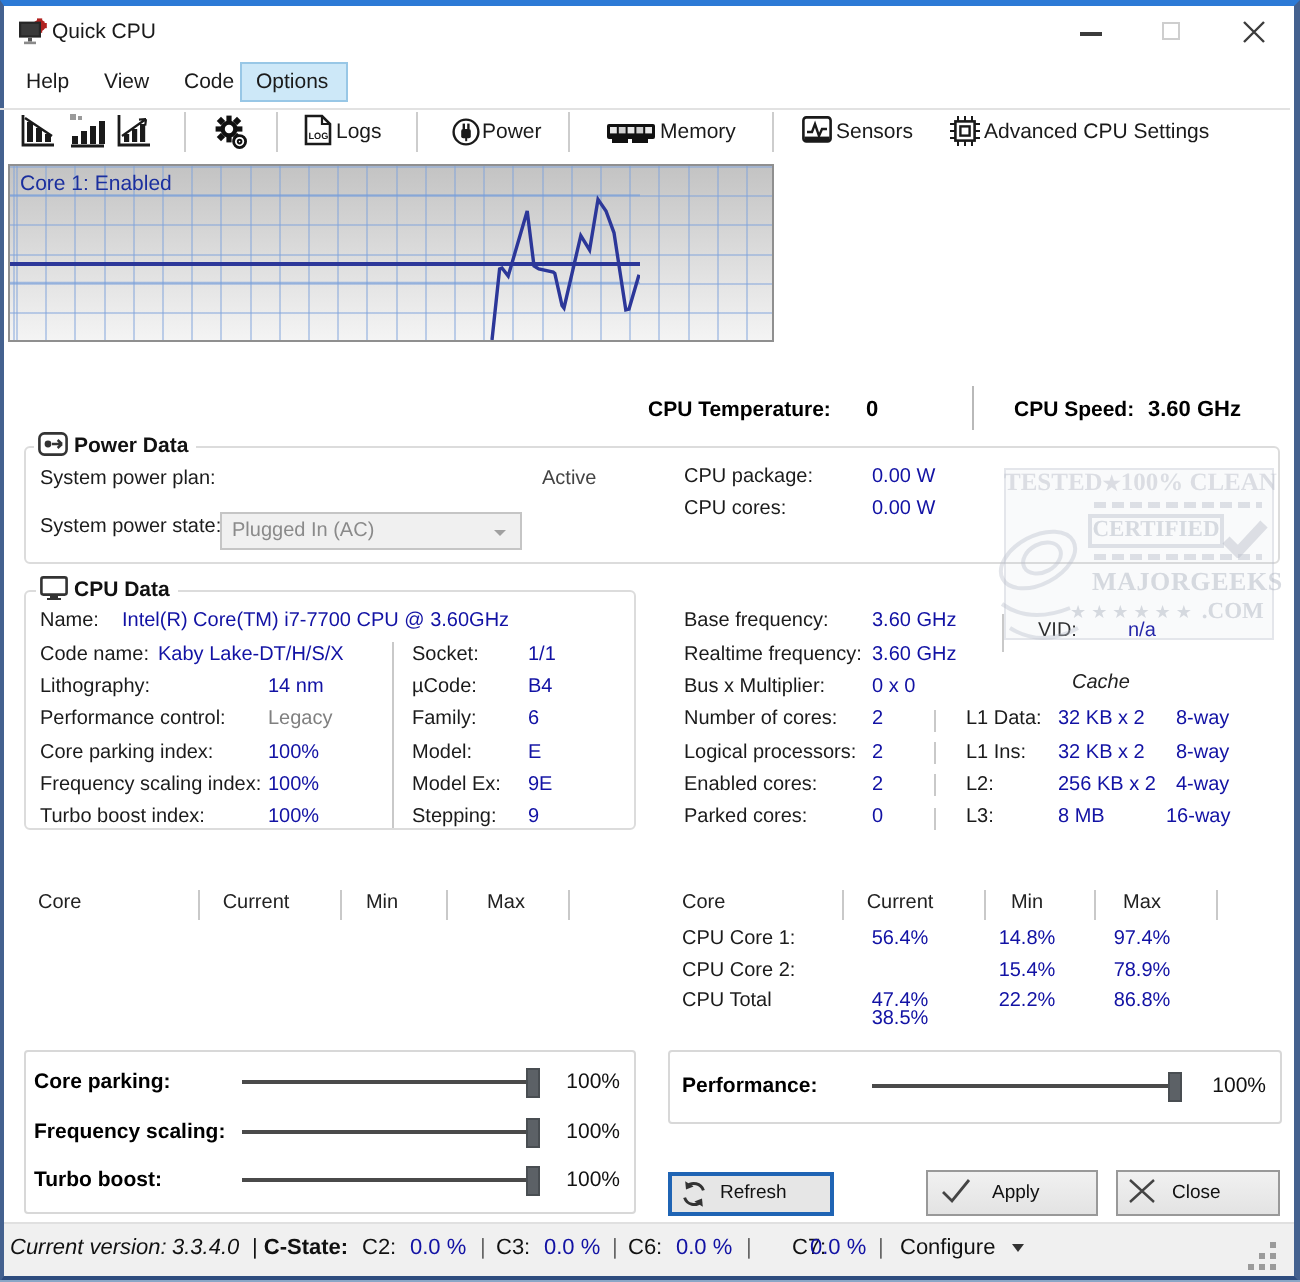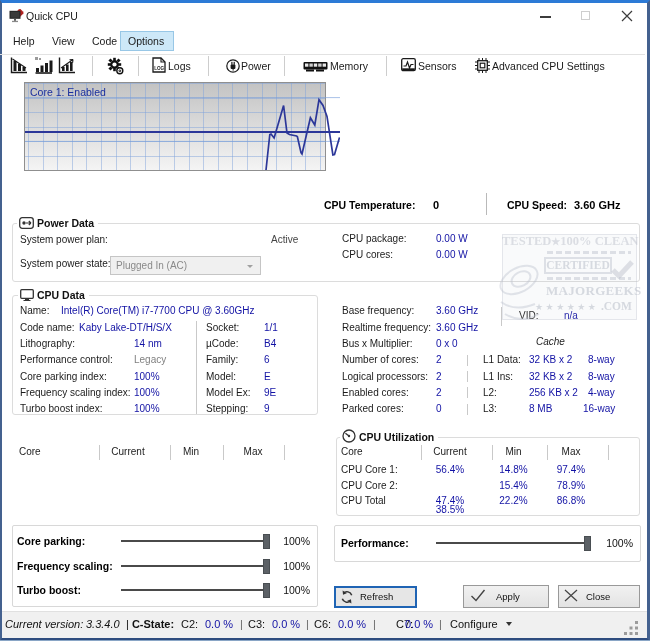--- a/index.html
+++ b/index.html
@@ -18,26 +18,26 @@
 .grp{position:absolute;border:1px solid #dcdcdc;border-radius:3px;}
 .gtitle{position:absolute;top:-9px;background:#fff;padding:0 4px 0 2px;font-weight:bold;color:#111;height:16px;line-height:16px;white-space:nowrap;font-size:10.5px;}
 .gtitle svg{vertical-align:-2px;margin-right:3px;}
 .sepv{position:absolute;width:1px;background:#c9c9c9;}
 .tsep{position:absolute;width:1px;background:#cdcdcd;height:20px;}
 .ttxt{position:absolute;height:16px;line-height:16px;color:#1a1a1a;font-size:10.5px;}
 .combo{position:absolute;width:151px;height:19px;border:1px solid #828790;background:#fff;line-height:17px;padding-left:5px;font-size:10px;color:#111;}
 .combo .arr{position:absolute;right:7px;top:8px;width:0;height:0;border-left:3.2px solid transparent;border-right:3.2px solid transparent;border-top:3.6px solid #555;}
 .combo.dis{background:#f0f0f0;border-color:#c5c5c5;color:#8a8a8a;}
 .combo.dis .arr{border-top-color:#a0a0a0;}
-.graph{position:absolute;width:302px;height:89px;border:1px solid #8f8f8f;
+.graph{position:absolute;width:383px;height:89px;border:1px solid #8f8f8f;
  background:
   repeating-linear-gradient(to right, rgba(126,162,219,.48) 0 1px, transparent 1px 14.6px),
   repeating-linear-gradient(to bottom, rgba(126,162,219,.48) 0 1px, transparent 1px 14.6px),
   linear-gradient(#c3c3c3,#f4f4f4);
- background-position:3px 0,0 0,0 0;margin-left:20px;}
+ background-position:3px 0,0 0,0 0;}
 .graph .cap{position:absolute;left:5px;top:3px;color:#1b2f9e;font-size:10.5px;}
 .track{position:absolute;height:2px;background:#4a4a4a;}
 .thumb{position:absolute;width:7px;height:15px;background:#5c6166;border:1px solid #494e52;}
 .pct{position:absolute;width:34px;text-align:right;height:16px;line-height:16px;color:#111;font-size:10.5px;}
 .btn{position:absolute;background:linear-gradient(#f1f1f1,#e3e3e3);border:1px solid #999;}
 .hdr{color:#222;}
 .ctr{width:34px;text-align:center;}
 </style>
 </head>
 <body>
@@ -267,27 +267,20 @@
 <div class="lbl navy" style="left:527px;top:398px;">8 MB</div>
 <div class="lbl navy" style="left:581px;top:398px;">16-way</div>
 <div class="lbl hdr" style="left:17px;top:441px;">Core</div>
 <div class="lbl hdr ctr" style="left:109px;top:441px;">Current</div>
 <div class="lbl hdr ctr" style="left:172px;top:441px;">Min</div>
 <div class="lbl hdr ctr" style="left:234px;top:441px;">Max</div>
 <div class="sepv" style="left:97px;top:442px;height:15px;"></div>
 <div class="sepv" style="left:168px;top:442px;height:15px;"></div>
 <div class="sepv" style="left:221px;top:442px;height:15px;"></div>
 <div class="sepv" style="left:282px;top:442px;height:15px;"></div>
-<div class="grp" style="left:334px;top:434px;width:304px;height:79px;">
- <div class="gtitle" style="left:3px;"><svg width="14" height="14" viewBox="0 0 14 14">
-          <circle cx="7" cy="7" r="6" fill="#fff" stroke="#333" stroke-width="1.3"></circle>
-          <path d="M7 7 L3.4 4.2" stroke="#333" stroke-width="1.3"></path>
-          <circle cx="7" cy="7" r="1.2" fill="#333"></circle>
-        </svg>CPU Utilization</div>
-</div>
 <div class="lbl hdr" style="left:339px;top:441px;">Core</div>
 <div class="lbl hdr ctr" style="left:431px;top:441px;">Current</div>
 <div class="lbl hdr ctr" style="left:494.5px;top:441px;">Min</div>
 <div class="lbl hdr ctr" style="left:552px;top:441px;">Max</div>
 <div class="sepv" style="left:419px;top:442px;height:15px;"></div>
 <div class="sepv" style="left:490px;top:442px;height:15px;"></div>
 <div class="sepv" style="left:545px;top:442px;height:15px;"></div>
 <div class="sepv" style="left:606px;top:442px;height:15px;"></div>
 <div class="lbl" style="left:339px;top:458.5px;">CPU Core 1:</div>
 <div class="lbl navy ctr" style="left:431px;top:458.5px;">56.4%</div>

